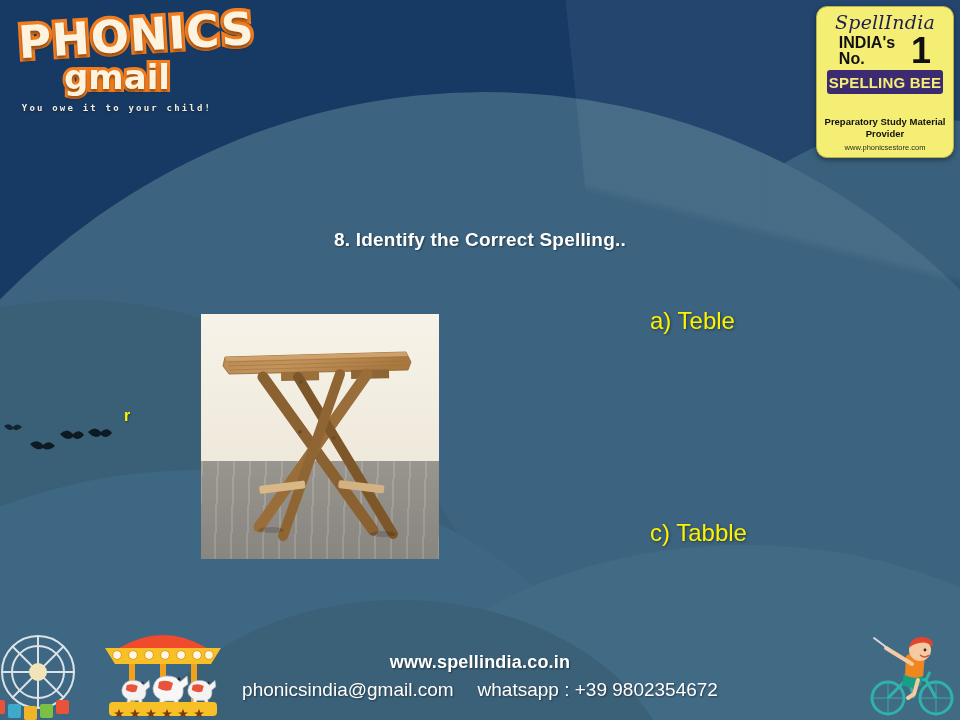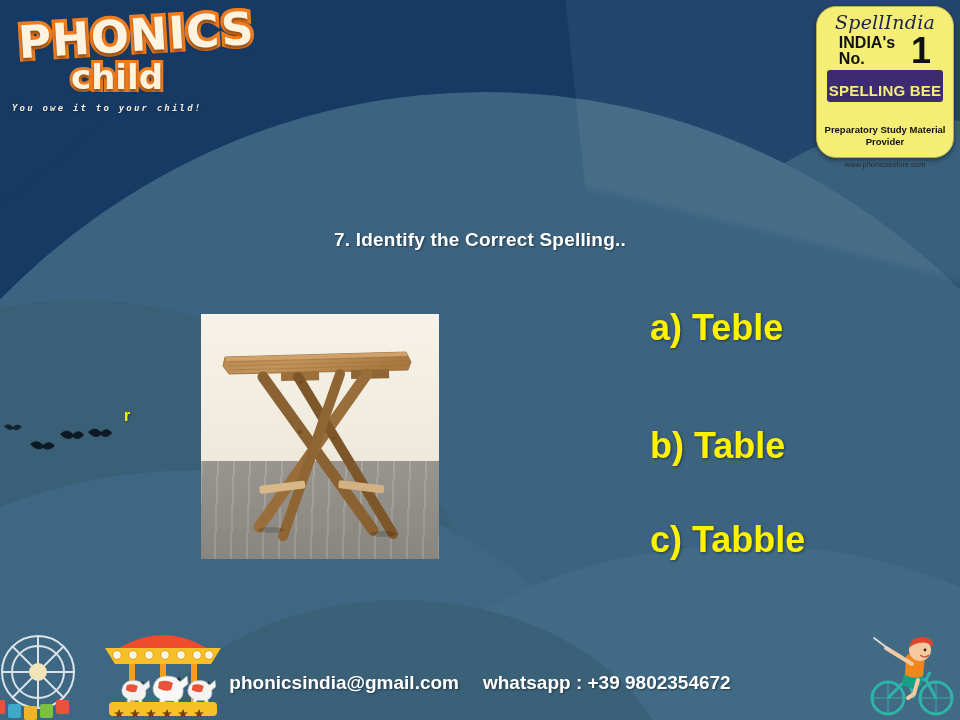--- a/index.html
+++ b/index.html
@@ -93,39 +93,38 @@
     color:#fdf3df;
     -webkit-text-stroke:6px #f07c1e;
     paint-order:stroke fill;
     text-shadow:0 3px 3px rgba(0,0,0,0.38);
     display:block;
     text-align:center;
     margin-top:-6px;
   }
   .logo-tag {
     display:block;
-    text-align:left;
+    text-align:center;
     margin-top:6px;
     font-family:"DejaVu Sans Mono", monospace;
     font-size:9px;
     font-weight:bold;
     letter-spacing:2.2px;
     color:#f3ecdf;
     text-shadow:0 1px 2px rgba(0,0,0,0.5);
-    font-style:italic;
   }
 
   
   #badge {
     position:absolute;
     left:816px; top:6px;
     width:138px; height:152px;
     background:#f5ee74;
     border:1px solid #b9b24c;
-    border-radius:20px;
+    border-radius:11px;
     box-shadow:0 2px 5px rgba(0,0,0,0.4);
     text-align:center;
     padding:6px 4px 4px;
   }
   .badge-title {
     font-family:"DejaVu Serif", serif;
     font-style:italic;
     font-size:19px;
     color:#1d1f4e;
     line-height:1.05;
@@ -153,32 +152,32 @@
     color:#101010;
     line-height:0.9;
   }
   .badge-bee {
     margin:3px 6px 0;
     background:#3d2b72;
     color:#f5ee74;
     font-weight:bold;
     font-size:15px;
     letter-spacing:0.2px;
-    padding:12px 0 3px;
+    padding:4px 0 3px;
     border-radius:3px;
   }
   .badge-prov {
     margin-top:22px;
     font-size:9.5px;
     font-weight:bold;
     color:#101010;
     line-height:1.25;
   }
   .badge-url {
-    margin-top:12px;
+    margin-top:3px;
     font-size:7.5px;
     color:#2a2a2a;
   }
 
   
   #question {
     position:absolute;
     left:0; top:229px;
     width:960px;
     text-align:center;
@@ -201,22 +200,22 @@
   .ph-floor { position:absolute; left:0; bottom:0; width:100%; height:40%; background:linear-gradient(180deg,#9e9b94 0%,#8e8b85 100%); }
   .ph-floor:after {
     content:""; position:absolute; inset:0;
     background:repeating-linear-gradient(92deg, rgba(255,255,255,0.10) 0 2px, rgba(0,0,0,0.04) 2px 16px);
   }
 
   
   .option {
     position:absolute;
     left:650px;
-    font-size:36px;
-    font-weight:bold;
+    font-size:24px;
+    font-weight:normal;
     color:#fff200;
     text-shadow:1px 1px 3px rgba(0,0,0,0.45);
     white-space:nowrap;
   }
   #opt-a { top:307px; }
   #opt-b { top:425px; }
   #opt-c { top:519px; }
 
   
   #stray {
@@ -231,21 +230,21 @@
   
   #footer {
     position:absolute;
     left:0; top:652px;
     width:960px;
     text-align:center;
     color:#ffffff;
     text-shadow:1px 1px 2px rgba(0,0,0,0.45);
   }
   .f-web { font-size:18px; font-weight:bold; letter-spacing:0.2px; }
-  .f-row { margin-top:20px; font-size:19px; display:flex; justify-content:center; gap:24px;font-weight:bold; }
+  .f-row { margin-top:6px; font-size:19px; display:flex; justify-content:center; gap:24px; }
 
   
   #birds { position:absolute; left:2px; top:418px; width:110px; height:44px; }
   #carousel { position:absolute; left:95px; top:622px; width:136px; height:98px; }
   #ferris { position:absolute; left:-10px; top:628px; width:96px; height:92px; }
   #cyclist { position:absolute; left:868px; top:636px; width:90px; height:84px; }
 </style>
 </head>
 <body>
 
@@ -255,39 +254,39 @@
   <div class="bg-layer hill-main"></div>
   <div class="bg-layer hill-left"></div>
   <div class="bg-layer hill-low-a"></div>
   <div class="bg-layer hill-low-b"></div>
   <div class="bg-layer hill-low-c"></div>
   <div class="bg-layer corner-dark-tl"></div>
   <div class="bg-layer sheen"></div>
 
   <div id="logo">
     <span class="logo-main">PHONICS</span>
-    <span class="logo-sub">child</span>
+    <span class="logo-sub">gmail</span>
     <span class="logo-tag">You owe it to your child!</span>
   </div>
 
   <div id="badge">
     <div class="badge-title">SpellIndia</div>
     <div class="badge-rank">
       <div class="badge-rank-txt">
         <div>INDIA's</div>
         <div>No.</div>
       </div>
       <div class="badge-rank-num">1</div>
     </div>
     <div class="badge-bee">SPELLING BEE</div>
     <div class="badge-prov">Preparatory Study Material Provider</div>
     <div class="badge-url">www.phonicsestore.com</div>
   </div>
 
-  <div id="question">7. Identify the Correct Spelling..</div>
+  <div id="question">8. Identify the Correct Spelling..</div>
 
   <div id="photo">
     <div class="ph-wall"></div>
     <div class="ph-floor"></div>
     <svg width="238" height="245" viewBox="0 0 238 245" style="position:absolute;left:0;top:0;">
       <defs>
         <linearGradient id="woodTop" x1="0" y1="0" x2="1" y2="0.3">
           <stop offset="0" stop-color="#b98a52"></stop>
           <stop offset="0.45" stop-color="#c2935a"></stop>
           <stop offset="1" stop-color="#a9783f"></stop>
@@ -319,21 +318,20 @@
       <circle cx="100" cy="68" r="1.8" fill="#6b4a22"></circle>
       <circle cx="99" cy="118" r="1.8" fill="#6b4a22"></circle>
       <circle cx="133" cy="124" r="1.8" fill="#6b4a22"></circle>
 
       <ellipse cx="70" cy="216" rx="13" ry="3" fill="rgba(0,0,0,0.16)"></ellipse>
       <ellipse cx="182" cy="220" rx="13" ry="3" fill="rgba(0,0,0,0.16)"></ellipse>
     </svg>
   </div>
 
   <div class="option" id="opt-a">a) Teble</div>
-  <div class="option" id="opt-b">b) Table</div>
   <div class="option" id="opt-c">c) Tabble</div>
 
   <div id="stray">r</div>
 
   <svg id="birds" viewBox="0 0 110 44">
     <g fill="#0d1a24">
       <path d="M2 8 q5 -4 9 1 q4 -5 9 0 q-5 5 -9 2 q-4 3 -9 -3z" opacity="0.85"></path>
       <path d="M28 26 q7 -6 13 1 q6 -6 12 1 q-7 6 -12 2 q-6 4 -13 -4z"></path>
       <path d="M58 16 q7 -7 13 0 q6 -6 11 1 q-6 7 -11 2 q-6 5 -13 -3z"></path>
       <path d="M86 14 q7 -7 13 0 q6 -6 11 1 q-6 7 -11 2 q-6 5 -13 -3z"></path>
@@ -428,19 +426,20 @@
     <circle cx="57" cy="14" r="1.4" fill="#2b2b2b"></circle>
     <path d="M52 19 q5 4 9 0" stroke="#c65a3a" stroke-width="1.4" fill="none"></path>
 
     <path d="M44 28 L18 12" stroke="#f6c9a0" stroke-width="4" fill="none" stroke-linecap="round"></path>
     <path d="M22 14 L6 2" stroke="#d8d8d8" stroke-width="2" fill="none" stroke-linecap="round"></path>
 
     <path d="M50 44 L46 58 L40 62" stroke="#f6c9a0" stroke-width="4" fill="none" stroke-linecap="round"></path>
   </svg>
 
   <div id="footer">
+    <div class="f-web">www.spellindia.co.in</div>
     <div class="f-row">
       <span>phonicsindia@gmail.com</span>
       <span>whatsapp : +39 9802354672</span>
     </div>
   </div>
 
 </div>
 
 </body></html>

